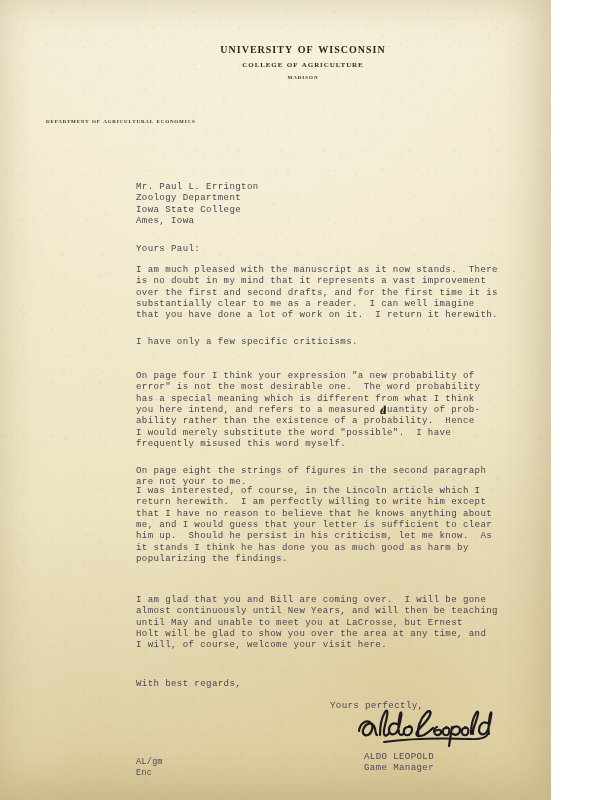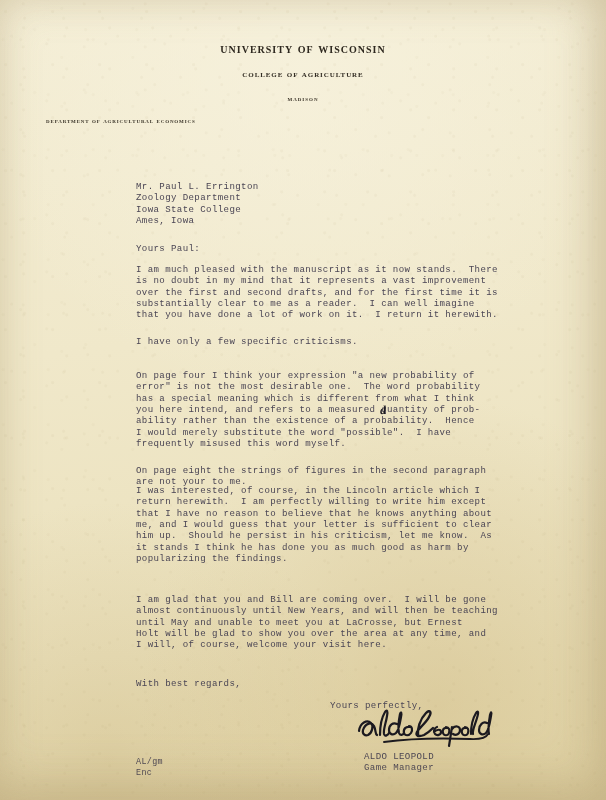--- a/index.html
+++ b/index.html
@@ -3,21 +3,21 @@
 <meta charset="utf-8">
 <style>
   html, body {
     margin: 0;
     padding: 0;
     background: #ffffff;
   }
 
   #page {
     position: relative;
-    width: 606px;
+    width: 551px;
     height: 800px;
     overflow: hidden;
     background-color: #efe7c8;
     background-image:
       radial-gradient(ellipse 70% 55% at 72% 88%, rgba(201,178,122,0.40) 0%, rgba(201,178,122,0) 70%),
       radial-gradient(ellipse 60% 45% at 18% 95%, rgba(196,174,120,0.30) 0%, rgba(196,174,120,0) 72%),
       radial-gradient(ellipse 80% 60% at 50% 8%, rgba(247,242,222,0.70) 0%, rgba(247,242,222,0) 70%),
       linear-gradient(175deg, #f4eed6 0%, #f0e8ca 42%, #eae0bb 78%, #e4d8ac 100%);
     font-family: "Liberation Serif", "DejaVu Serif", serif;
   }
@@ -65,30 +65,30 @@
     font-family: "Liberation Serif", "DejaVu Serif", serif;
     font-size: 14.5px;
     letter-spacing: 1.0px;
     font-variant: small-caps;
     text-transform: lowercase;
     font-weight: 700;
     color: #2e281f;
   }
   .lh-univ::first-letter { font-size: 1em; }
   .lh-college {
-    margin-top: 11px;
+    margin-top: 1px;
     font-size: 10.5px;
     letter-spacing: 0.9px;
     font-variant: small-caps;
     text-transform: lowercase;
     font-weight: 700;
     color: #332d24;
   }
   .lh-city {
-    margin-top: 16px;
+    margin-top: 4px;
     font-size: 7.2px;
     letter-spacing: 1.0px;
     font-variant: small-caps;
     text-transform: lowercase;
     font-weight: 700;
     color: #3a3328;
   }
 
   .dept {
     position: absolute;

